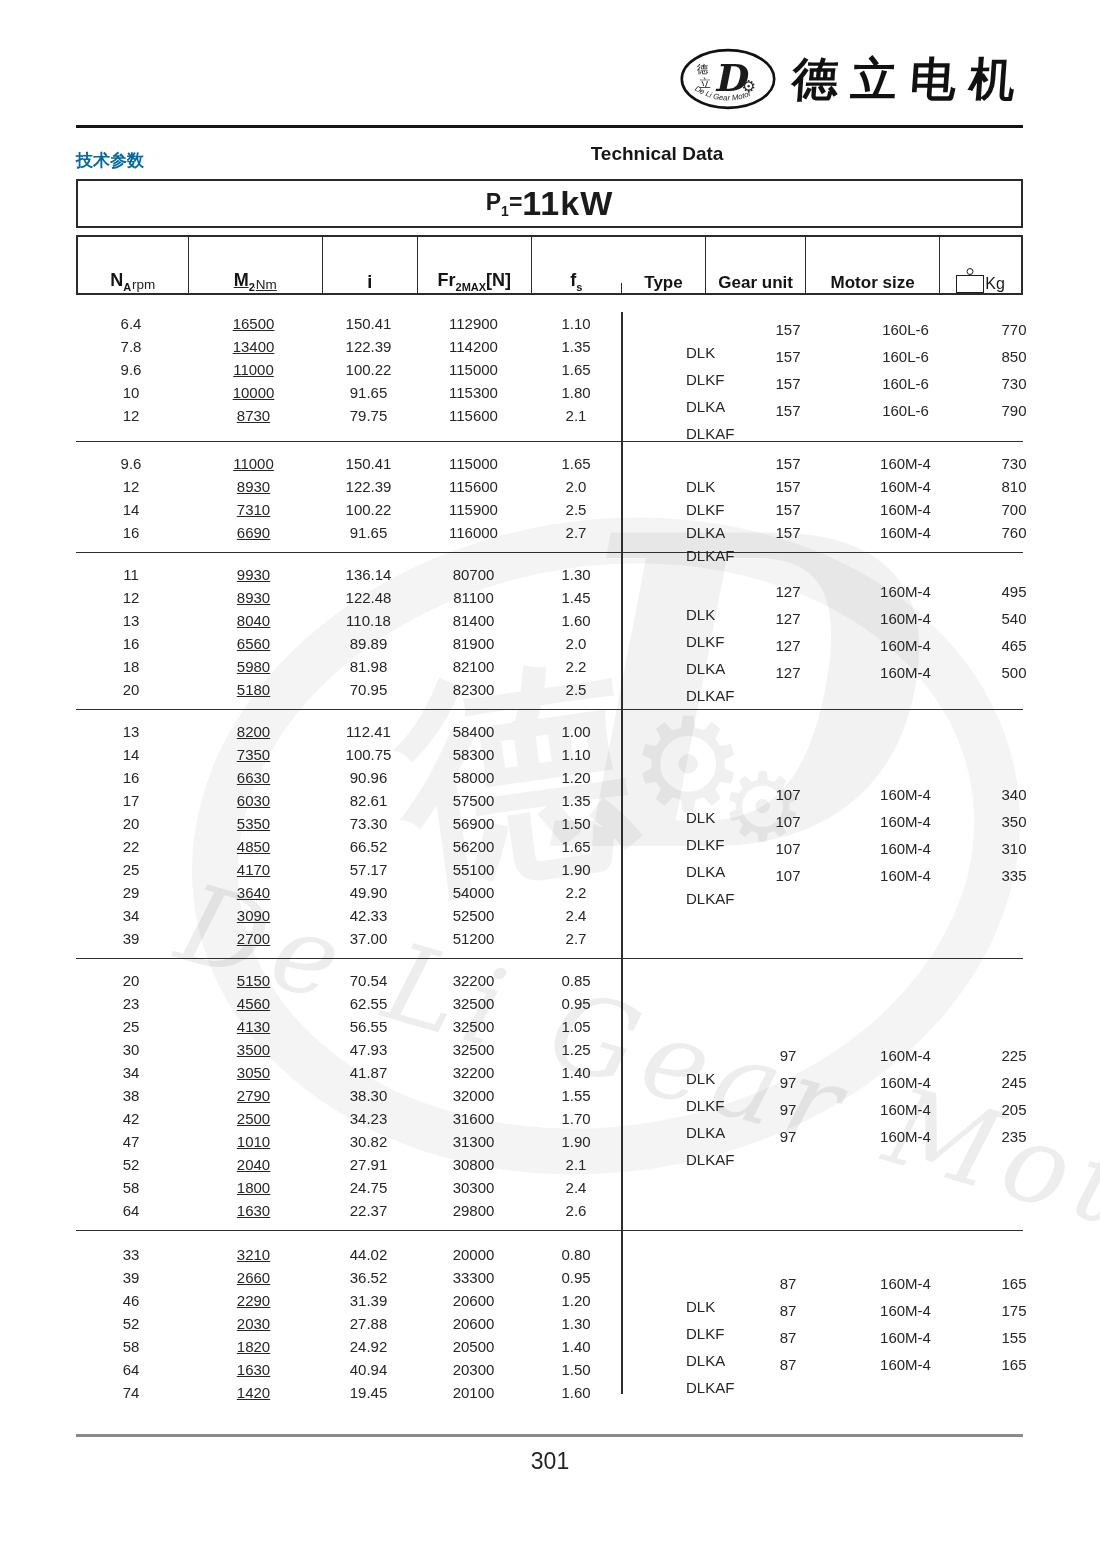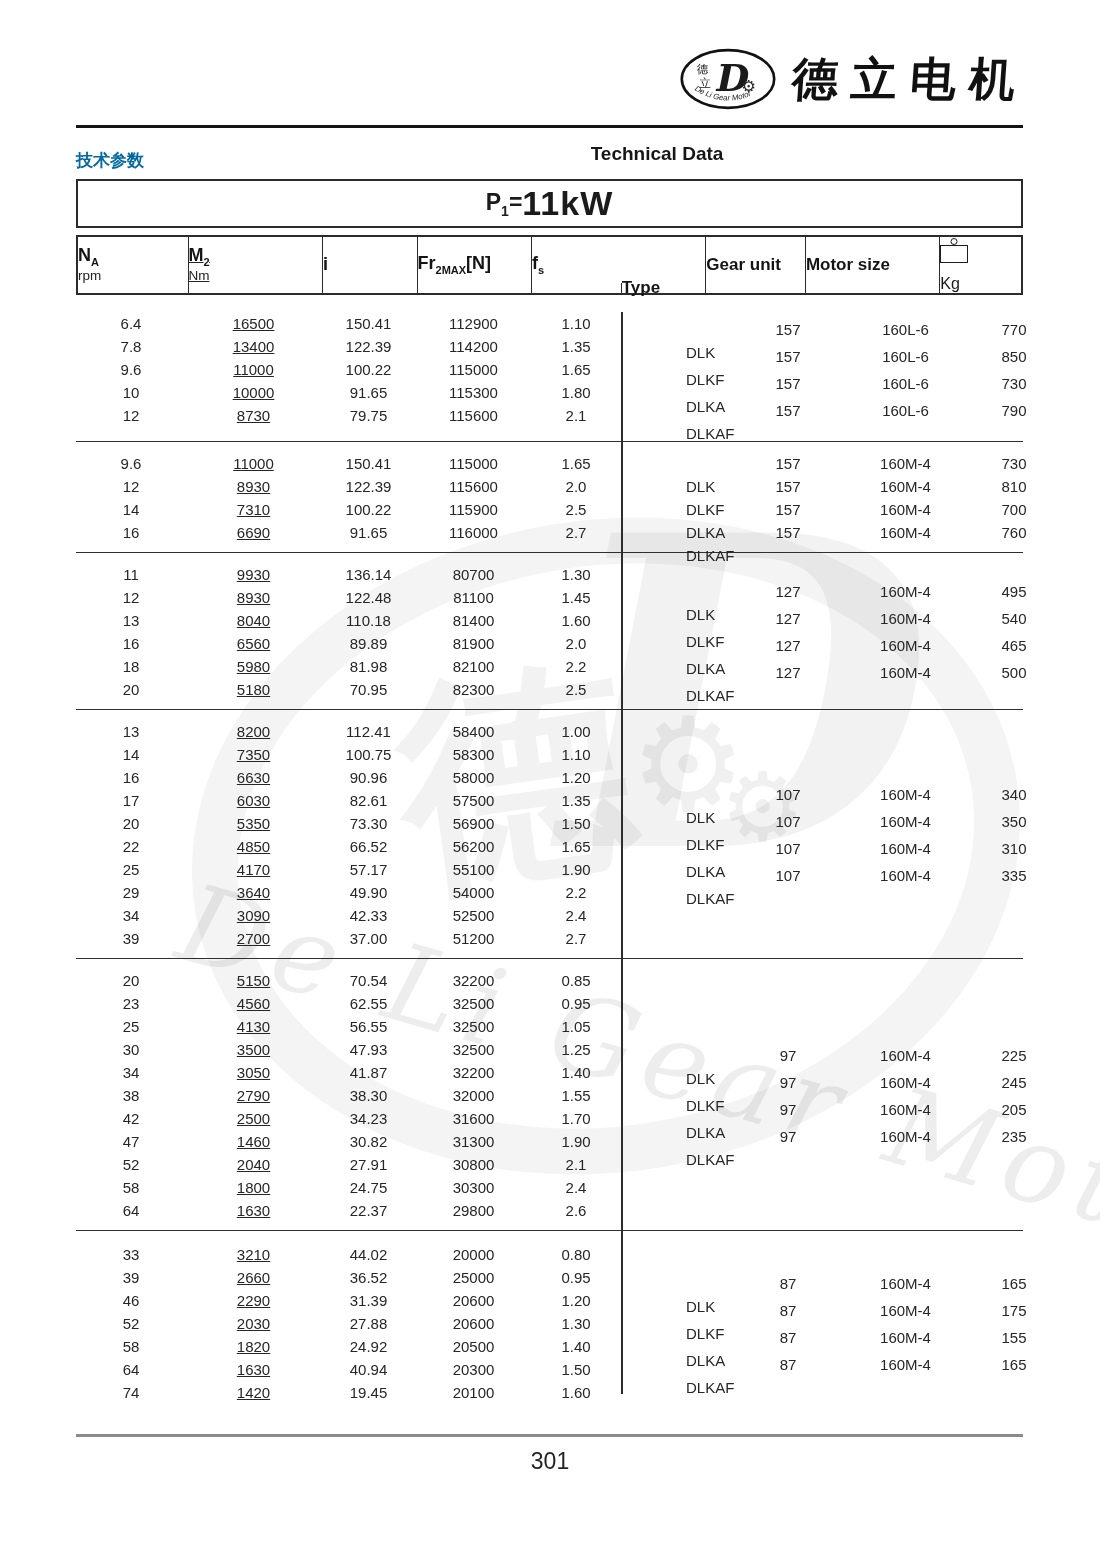--- a/index.html
+++ b/index.html
@@ -63,21 +63,21 @@
   .p-pre{font-size:23px;font-weight:bold;color:#1b1b1b;}
   .p-pre sub{font-size:14px;}
   .p-val{font-size:34px;font-weight:bold;letter-spacing:1px;color:#1b1b1b;}
   
   .thead{
     position:absolute;left:76px;top:235px;width:947px;height:60px;
     border:2px solid #2b2b2b;box-sizing:border-box;
     display:flex;align-items:stretch;background:transparent;
   }
   .hcell{
-    display:flex;flex-direction:column;align-items:flex-start;justify-content:center;
+    display:flex;flex-direction:row;align-items:flex-end;justify-content:center;
     box-sizing:border-box;gap:1px;
   }
   .hcell + .hcell{border-left:1.5px solid #2b2b2b;}
   .h-main{font-size:18px;font-weight:bold;color:#141414;line-height:1.1;}
   .h-main sub{font-size:11px;}
   .h-unit{font-size:13.5px;color:#222;line-height:1.1;}
   .h-label{font-size:17px;font-weight:bold;color:#141414;}
   .wicon{position:relative;width:26px;height:16px;border:1.6px solid #1e1e1e;margin-top:7px;background:#fff;}
   .wicon-knob{
     position:absolute;left:50%;top:-8px;transform:translateX(-50%);
@@ -529,21 +529,21 @@
           </div>
           <div class="drow">
             <span class="cell c1">42</span>
             <span class="cell c2">2500</span>
             <span class="cell c3">34.23</span>
             <span class="cell c4">31600</span>
             <span class="cell c5">1.70</span>
           </div>
           <div class="drow">
             <span class="cell c1">47</span>
-            <span class="cell c2">1460</span>
+            <span class="cell c2">1010</span>
             <span class="cell c3">30.82</span>
             <span class="cell c4">31300</span>
             <span class="cell c5">1.90</span>
           </div>
           <div class="drow">
             <span class="cell c1">52</span>
             <span class="cell c2">2040</span>
             <span class="cell c3">27.91</span>
             <span class="cell c4">30800</span>
             <span class="cell c5">2.1</span>
@@ -596,21 +596,21 @@
             <span class="cell c1">33</span>
             <span class="cell c2">3210</span>
             <span class="cell c3">44.02</span>
             <span class="cell c4">20000</span>
             <span class="cell c5">0.80</span>
           </div>
           <div class="drow">
             <span class="cell c1">39</span>
             <span class="cell c2">2660</span>
             <span class="cell c3">36.52</span>
-            <span class="cell c4">25000</span>
+            <span class="cell c4">33300</span>
             <span class="cell c5">0.95</span>
           </div>
           <div class="drow">
             <span class="cell c1">46</span>
             <span class="cell c2">2290</span>
             <span class="cell c3">31.39</span>
             <span class="cell c4">20600</span>
             <span class="cell c5">1.20</span>
           </div>
           <div class="drow">

